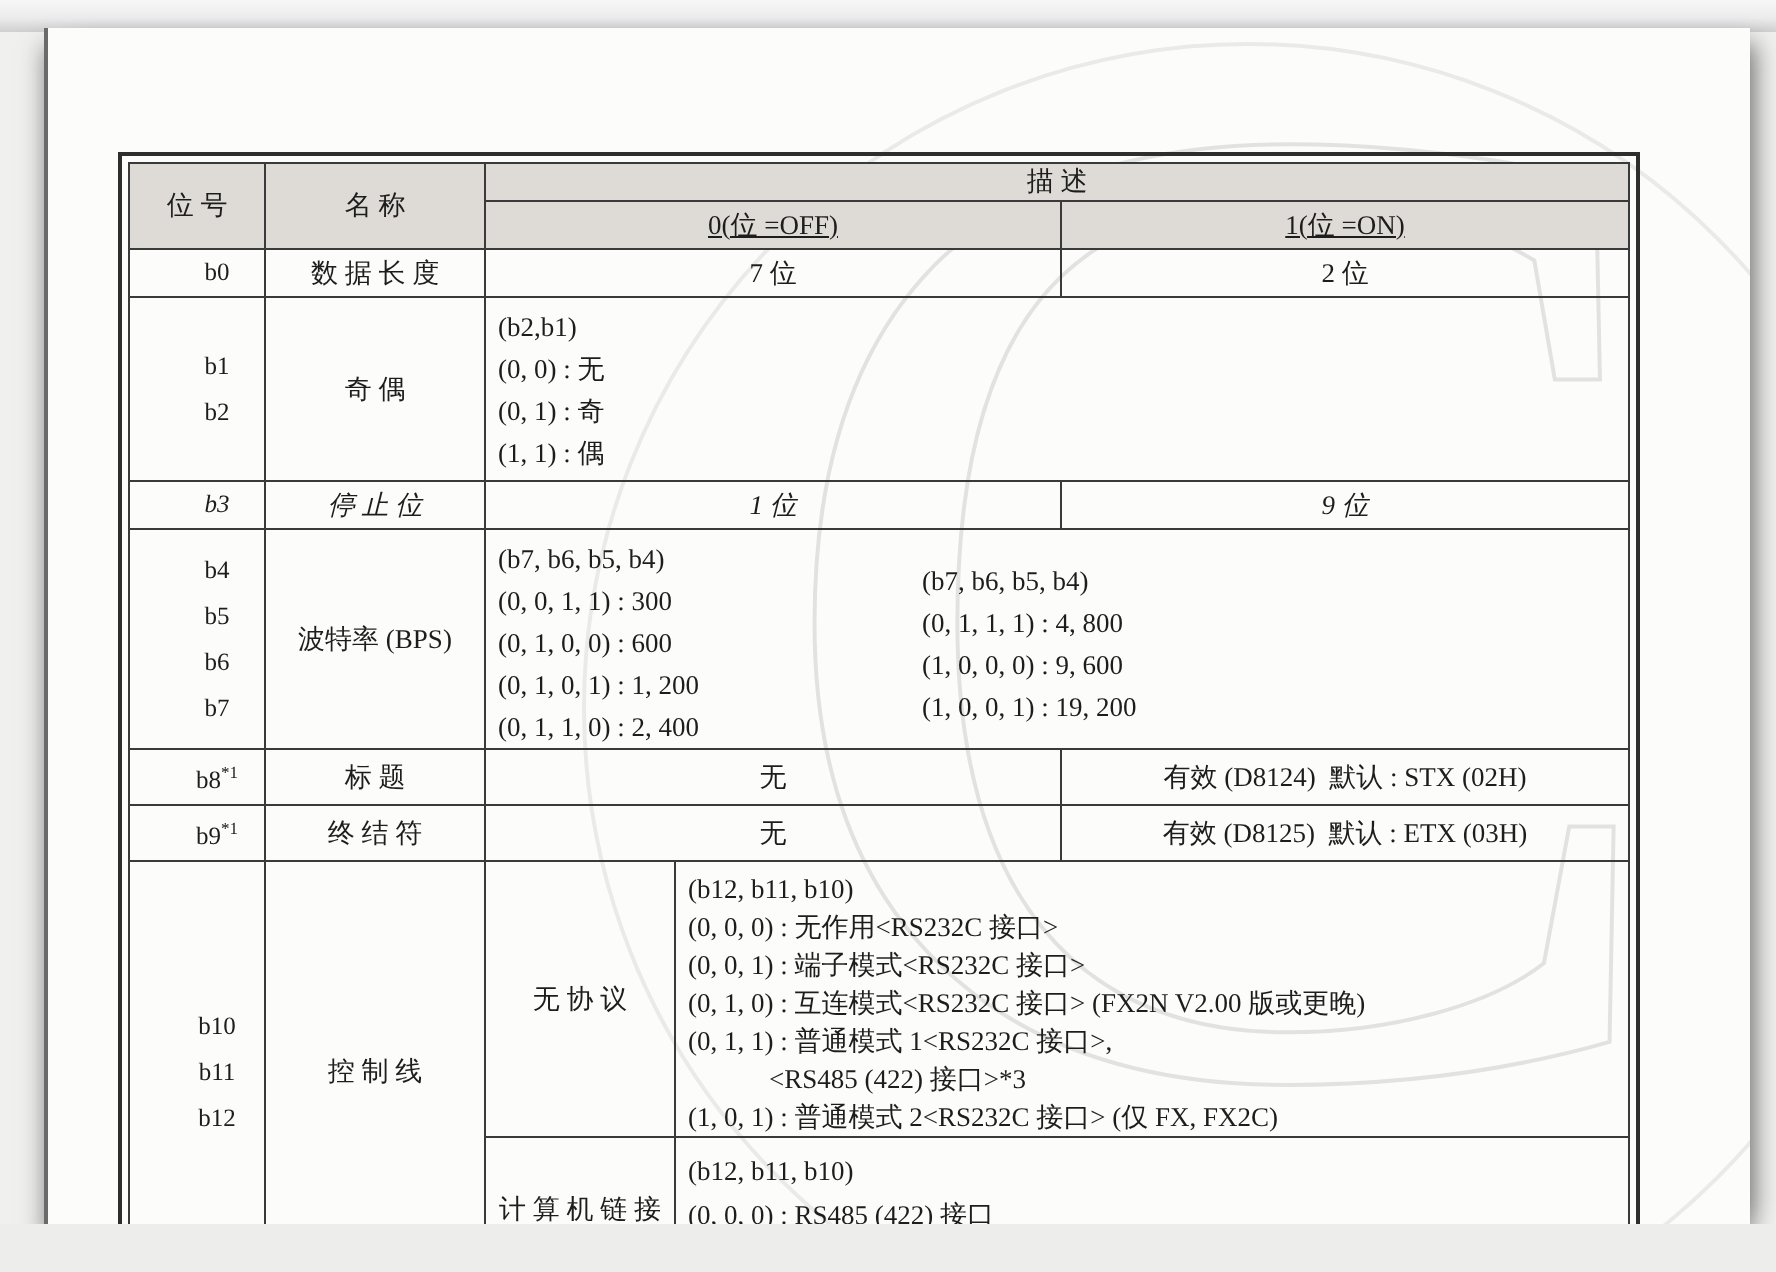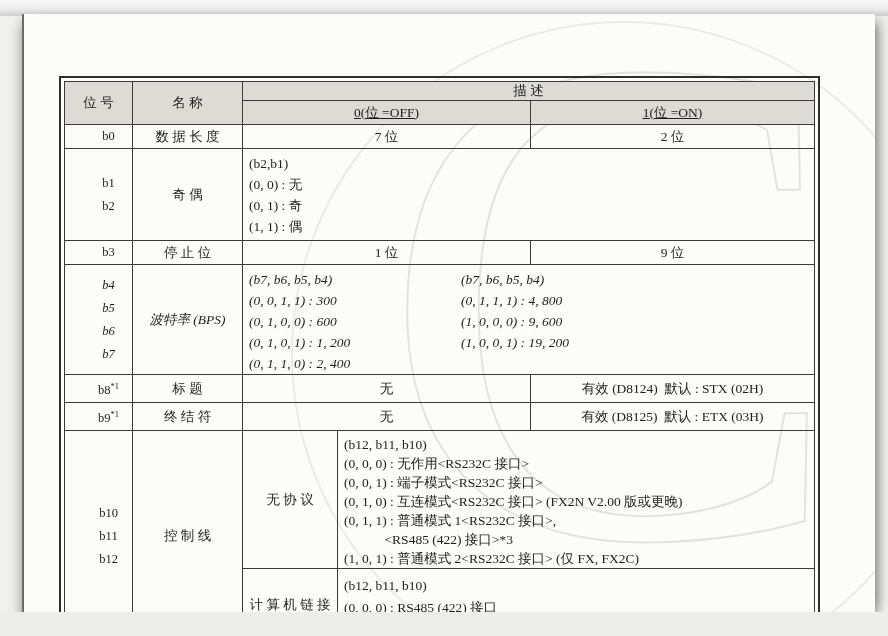--- a/index.html
+++ b/index.html
@@ -52,28 +52,28 @@
     vertical-align:middle;
     overflow:hidden;
   }
   td.hdr{background:#dedbd6;}
   .center{text-align:center;}
   .lines{white-space:pre-wrap;line-height:21px;}
   .bitcell{font-size:12.5px;text-align:center;white-space:pre-wrap;line-height:23px;padding-left:26px;}
   .toppad{vertical-align:top;padding-top:4px;margin-left:32px;}
   .nowrap2{white-space:pre;}
   sup{font-size:8.5px;vertical-align:super;}
-  .baudflex{display:flex;align-items:flex-start;}
+  .baudflex{display:flex;align-items:center;}
   .baudflex .bl{width:212px;flex:none;}
   tr.h1{height:19px;margin-top:22px;}
   tr.h2{height:24px;text-decoration:underline;}
   tr.rb0{height:23px;}
   tr.rparity{height:92px;}
-  tr.rb3{height:24px;}
-  tr.rbaud{height:105px;font-style:italic;}
+  tr.rb3{height:24px;font-style:italic;}
+  tr.rbaud{height:105px;}
   tr.rb8{height:24px;}
   tr.rb9{height:23px;}
   tr.rsub1{height:131px;}
   tr.rsub2{height:70px;}
 </style>
 </head>
 <body>
 
 <div class="scan-top"></div>
 

